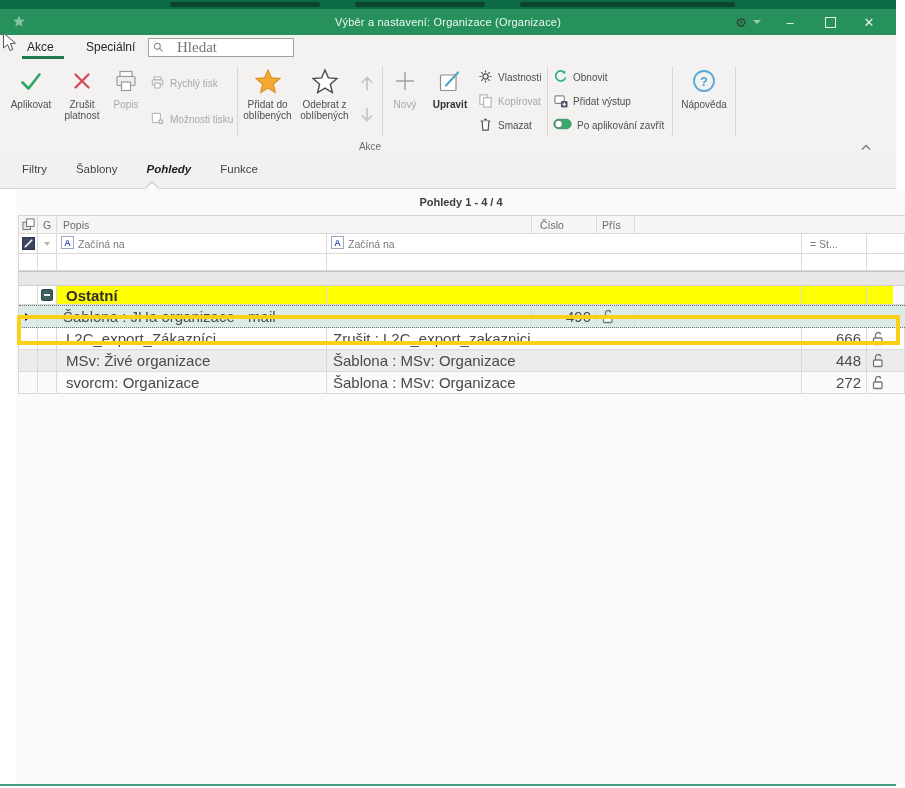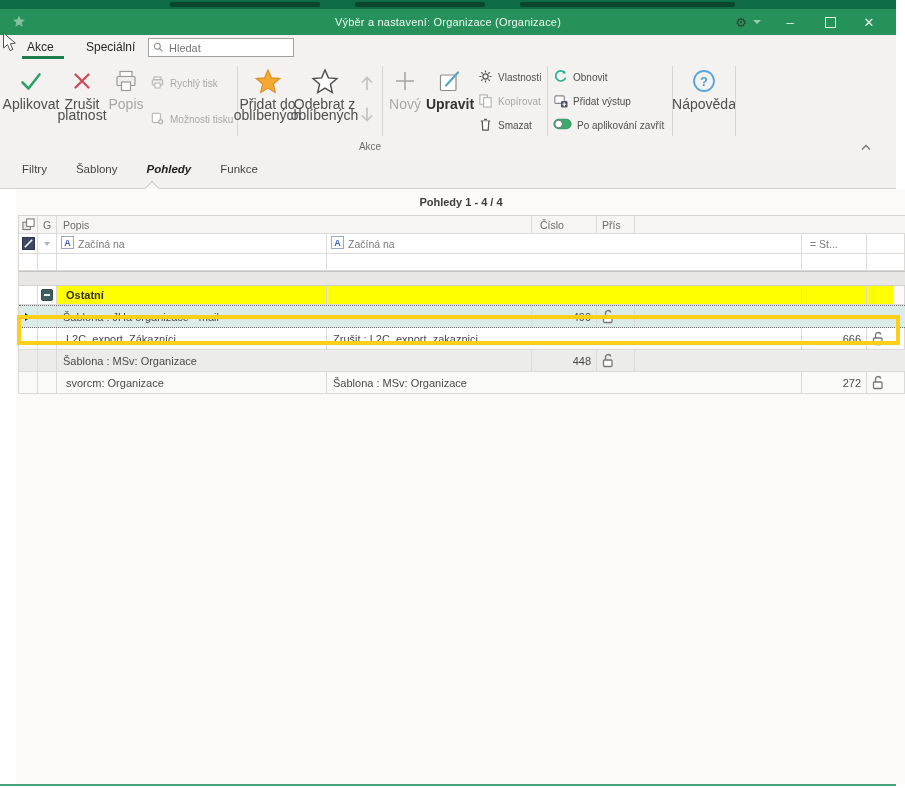--- a/index.html
+++ b/index.html
@@ -27,29 +27,29 @@
   .rborder{left:893px;top:35px;width:2px;height:749px;background:#43a07a;}
   .bborder{left:0;top:784px;width:896px;height:2px;background:#43a07a;}
 
   
   .menubar{left:0;top:35px;width:896px;height:25px;background:#f3f2f1;}
   .menu-item{position:absolute;top:5px;font-size:12px;color:#262626;}
   .mi-akce{left:27px;}
   .mi-akce-underline{left:22px;top:21px;width:42px;height:3px;background:#1e7a4d;}
   .mi-special{left:86px;}
   .searchbox{left:148px;top:3px;width:146px;height:19px;background:#fff;border:1px solid #a3a2a1;display:flex;align-items:center;padding:0 4px;}
-  .searchbox input{border:none;outline:none;width:110px;font-size:11px;color:#6e6d6c;background:transparent;font-family:Liberation Sans, sans-serif;margin-left:3px;}
+  .searchbox input{border:none;outline:none;width:110px;font-size:15px;color:#6e6d6c;background:transparent;font-family:Liberation Serif, serif;margin-left:11px;}
   .cursor{left:2px;top:32px;z-index:90;}
 
   
   .ribbon{left:0;top:60px;width:896px;height:95px;background:#f3f2f1;}
   .rb-row{position:absolute;left:4px;top:3px;height:76px;display:flex;align-items:stretch;}
   .bigbtn{display:flex;flex-direction:column;align-items:center;padding-top:3px;cursor:default;}
   .bigbtn .ic{height:30px;display:flex;align-items:center;justify-content:center;}
-  .bigbtn .lbl{margin-top:3px;font-size:14px;line-height:11px;text-align:center;color:#4f4f4f;}
+  .bigbtn .lbl{margin-top:3px;font-size:10px;line-height:11px;text-align:center;color:#4f4f4f;}
   .bigbtn.disabled .lbl{color:#a9a8a7;}
   .bigbtn .lbl.bold{font-weight:bold;color:#333;}
   .vstack{display:flex;flex-direction:column;justify-content:space-around;padding:2px 0;}
   .smallbtn{display:flex;align-items:center;gap:5px;font-size:10px;color:#4f4f4f;padding-left:4px;height:20px;}
   .smallbtn.disabled{color:#a9a8a7;}
   .vsep{width:1px;background:#d8d6d4;margin:3px 1px;}
   .arrcol{display:flex;flex-direction:column;justify-content:center;gap:4px;align-items:center;}
   .rb-footer{position:absolute;left:0;top:81px;width:740px;text-align:center;font-size:10px;color:#6e6d6c;}
   .rb-collapse{position:absolute;left:860px;top:78px;}
 
@@ -58,21 +58,21 @@
   .tabs{position:absolute;left:22px;top:8px;display:flex;gap:29px;font-size:11.5px;color:#444;}
   .tab{cursor:default;}
   .tab.active{font-weight:bold;color:#222;font-style:italic;}
   .notch{left:147px;top:28px;width:10px;height:10px;background:#fbfaf9;border-left:1px solid #c9c7c5;border-top:1px solid #c9c7c5;transform:rotate(45deg);z-index:5;}
 
   
   .content{left:16px;top:189px;width:893px;height:595px;background:#fbfaf9;}
   .caption{position:absolute;left:2px;top:7px;width:886px;text-align:center;font-size:11px;font-weight:bold;color:#3c3c3c;}
   .grid{position:absolute;left:2px;top:26px;width:886px;border-top:1px solid #d9d7d5;border-left:1px solid #d9d7d5;}
   .trow{display:flex;background:#fff;border-bottom:1px solid #dcdad8;position:relative;}
-  .cell{border-right:1px solid #dcdad8;box-sizing:border-box;display:flex;align-items:center;overflow:hidden;font-size:11px;color:#4a4a4a;white-space:nowrap;}
+  .cell{border-right:1px solid #dcdad8;box-sizing:border-box;display:flex;align-items:center;overflow:hidden;font-size:15px;color:#4a4a4a;white-space:nowrap;}
   .c-gut{width:19px;justify-content:center;}
   .c-g{width:19px;justify-content:center;}
   .c-nazev{width:270px;padding-left:9px;}
   .c-popis{width:475px;padding-left:6px;}
   .c-cislo{width:65px;justify-content:flex-end;padding-right:5px;}
   .c-pris{width:38px;padding-left:5px;}
   .hrow{height:17px;background:#f6f5f4;}
   .hrow .cell{font-size:10.5px;color:#6c6b6a;}
   .frow{height:19px;}
   .frow .cell{color:#7a7978;font-size:10.5px;gap:4px;}
@@ -401,20 +401,21 @@
         <svg width="13" height="15" viewBox="0 0 13 15">
             <path d="M3.5 7V4.2a2.7 2.7 0 0 1 5.3-.7" fill="none" stroke="#777" stroke-width="1.3"></path>
             <rect x="1.5" y="7" width="8.5" height="6.5" rx="1" fill="#fdfdfd" stroke="#777" stroke-width="1.3"></rect>
           </svg>
       </div>
     </div>
 
     <div class="trow drow r2">
       <div class="cell c-gut"></div>
       <div class="cell c-g"></div>
+      <div class="cell c-nazev">MSv: Živé organizace</div>
       <div class="cell c-popis">Šablona : MSv: Organizace</div>
       <div class="cell c-cislo">448</div>
       <div class="cell c-pris">
         <svg width="13" height="15" viewBox="0 0 13 15">
             <path d="M3.5 7V4.2a2.7 2.7 0 0 1 5.3-.7" fill="none" stroke="#777" stroke-width="1.3"></path>
             <rect x="1.5" y="7" width="8.5" height="6.5" rx="1" fill="#fdfdfd" stroke="#777" stroke-width="1.3"></rect>
           </svg>
       </div>
     </div>
 

